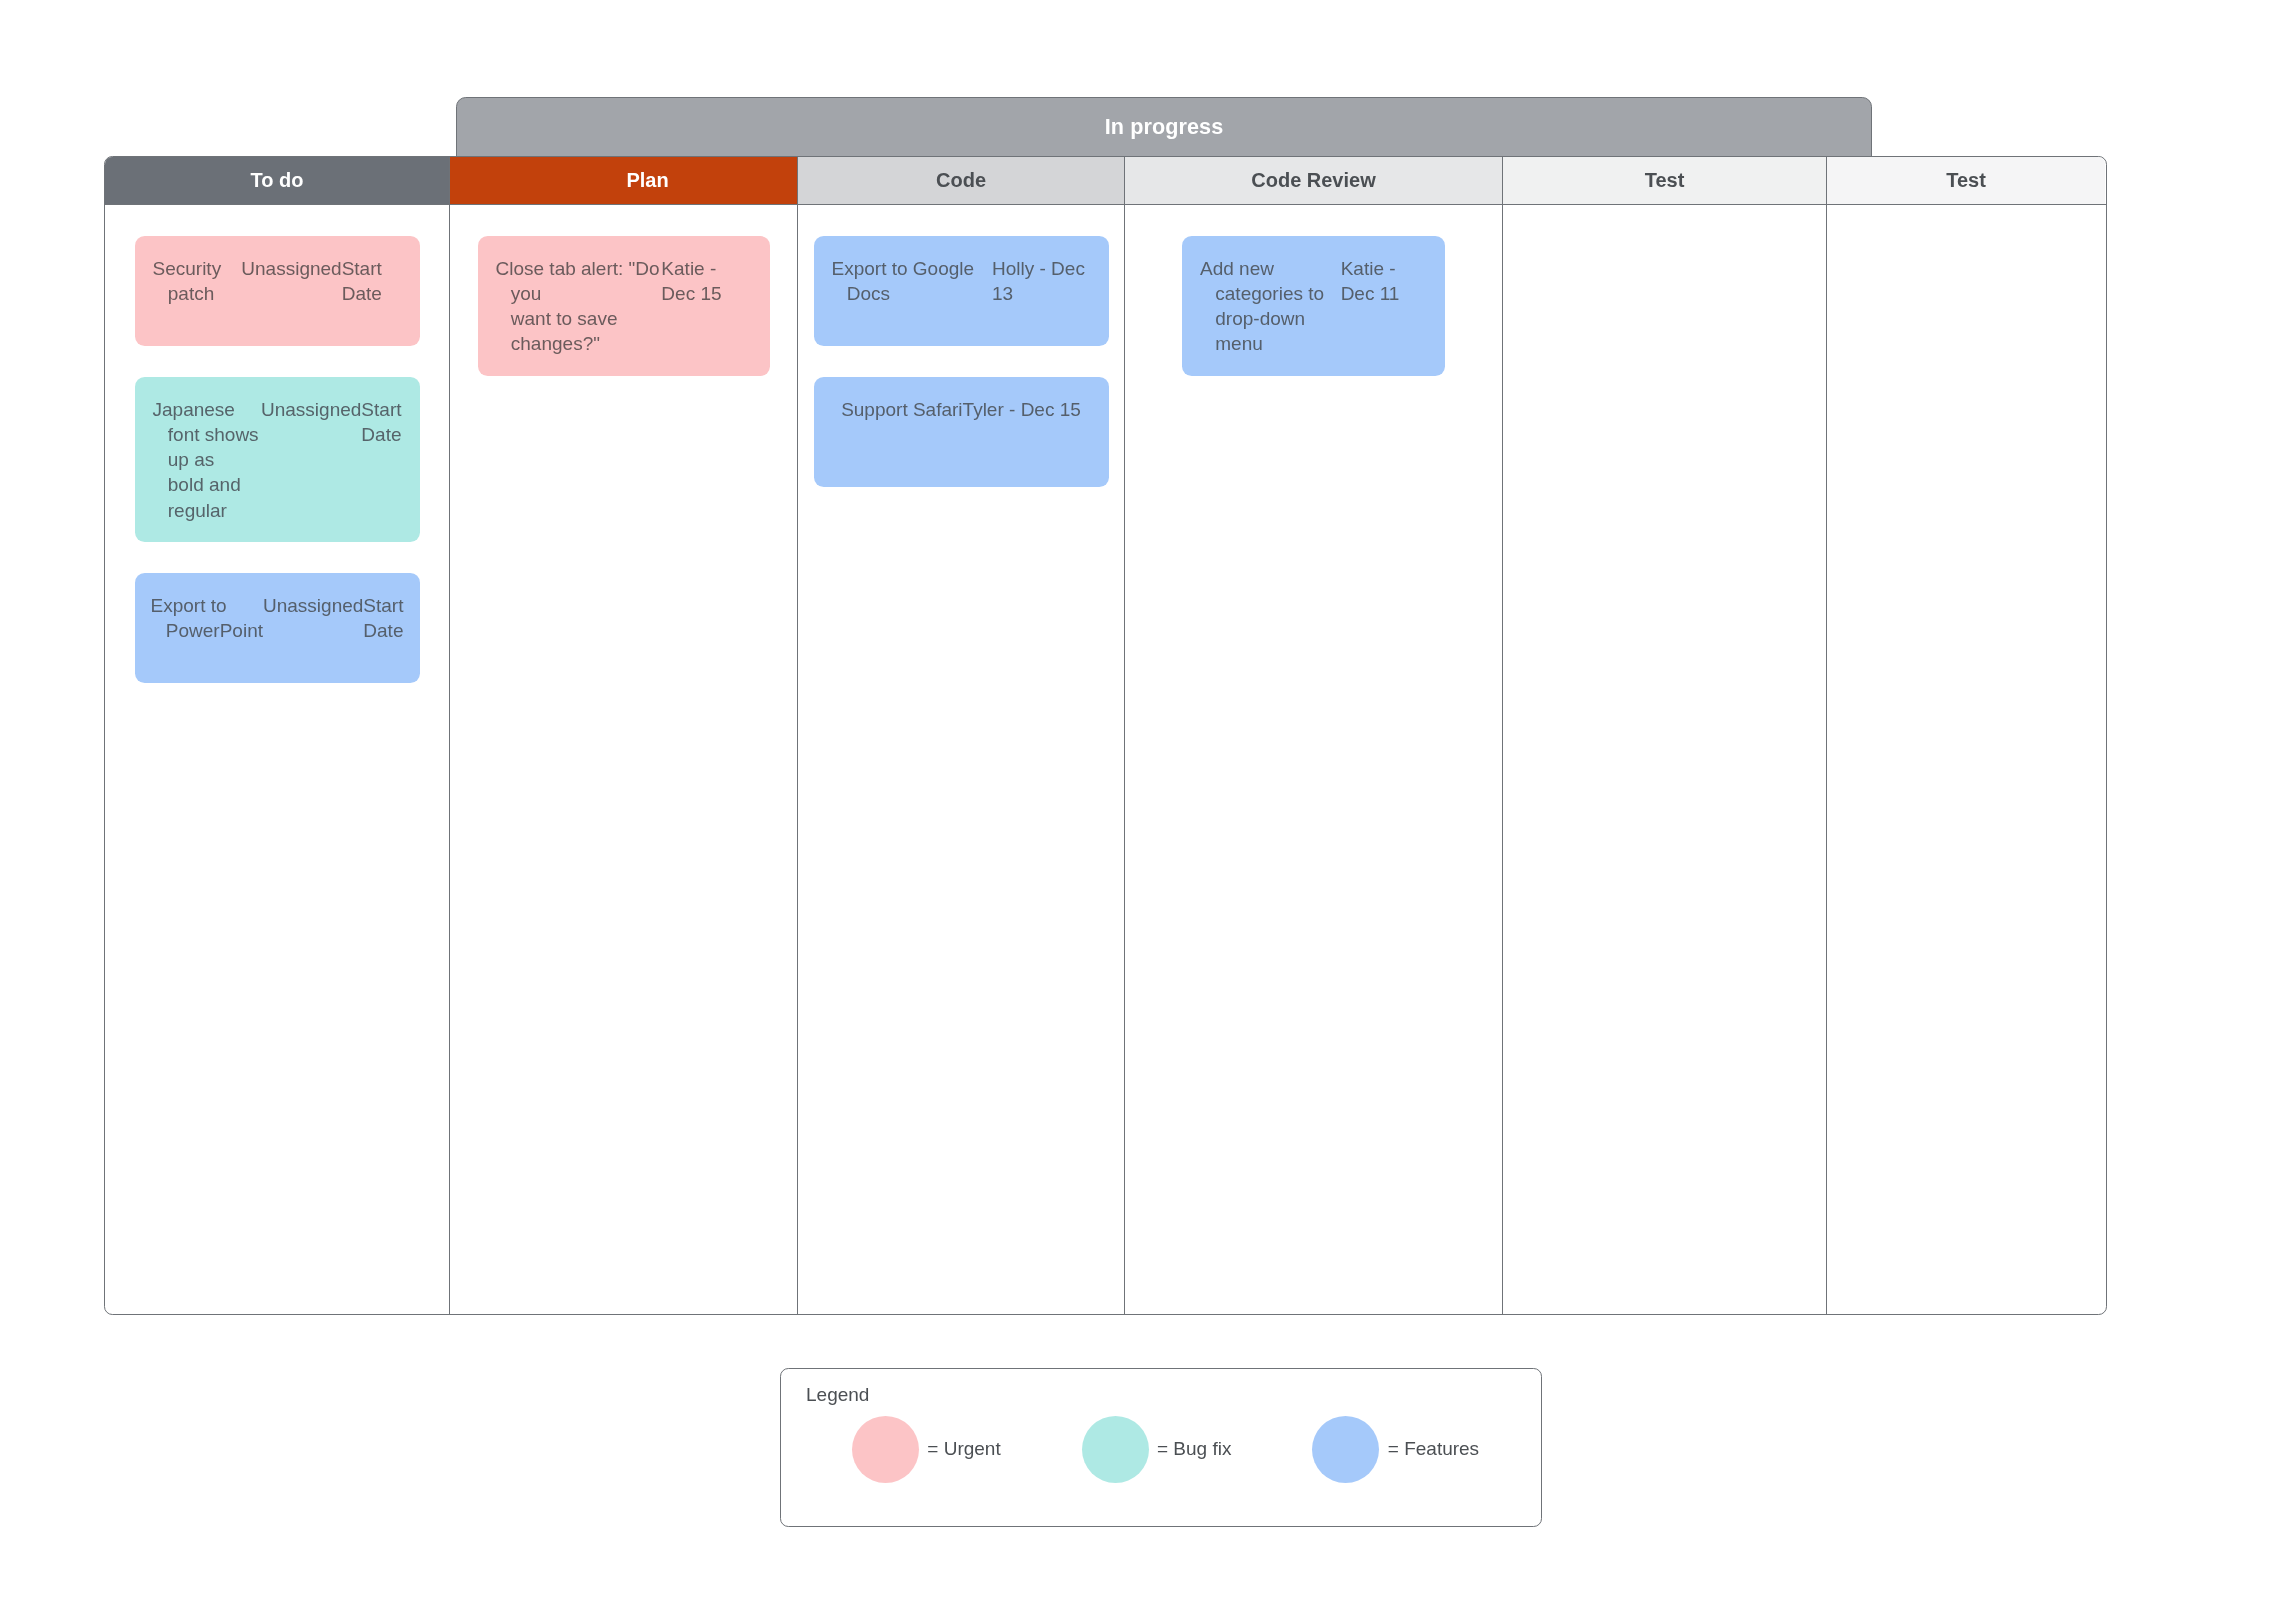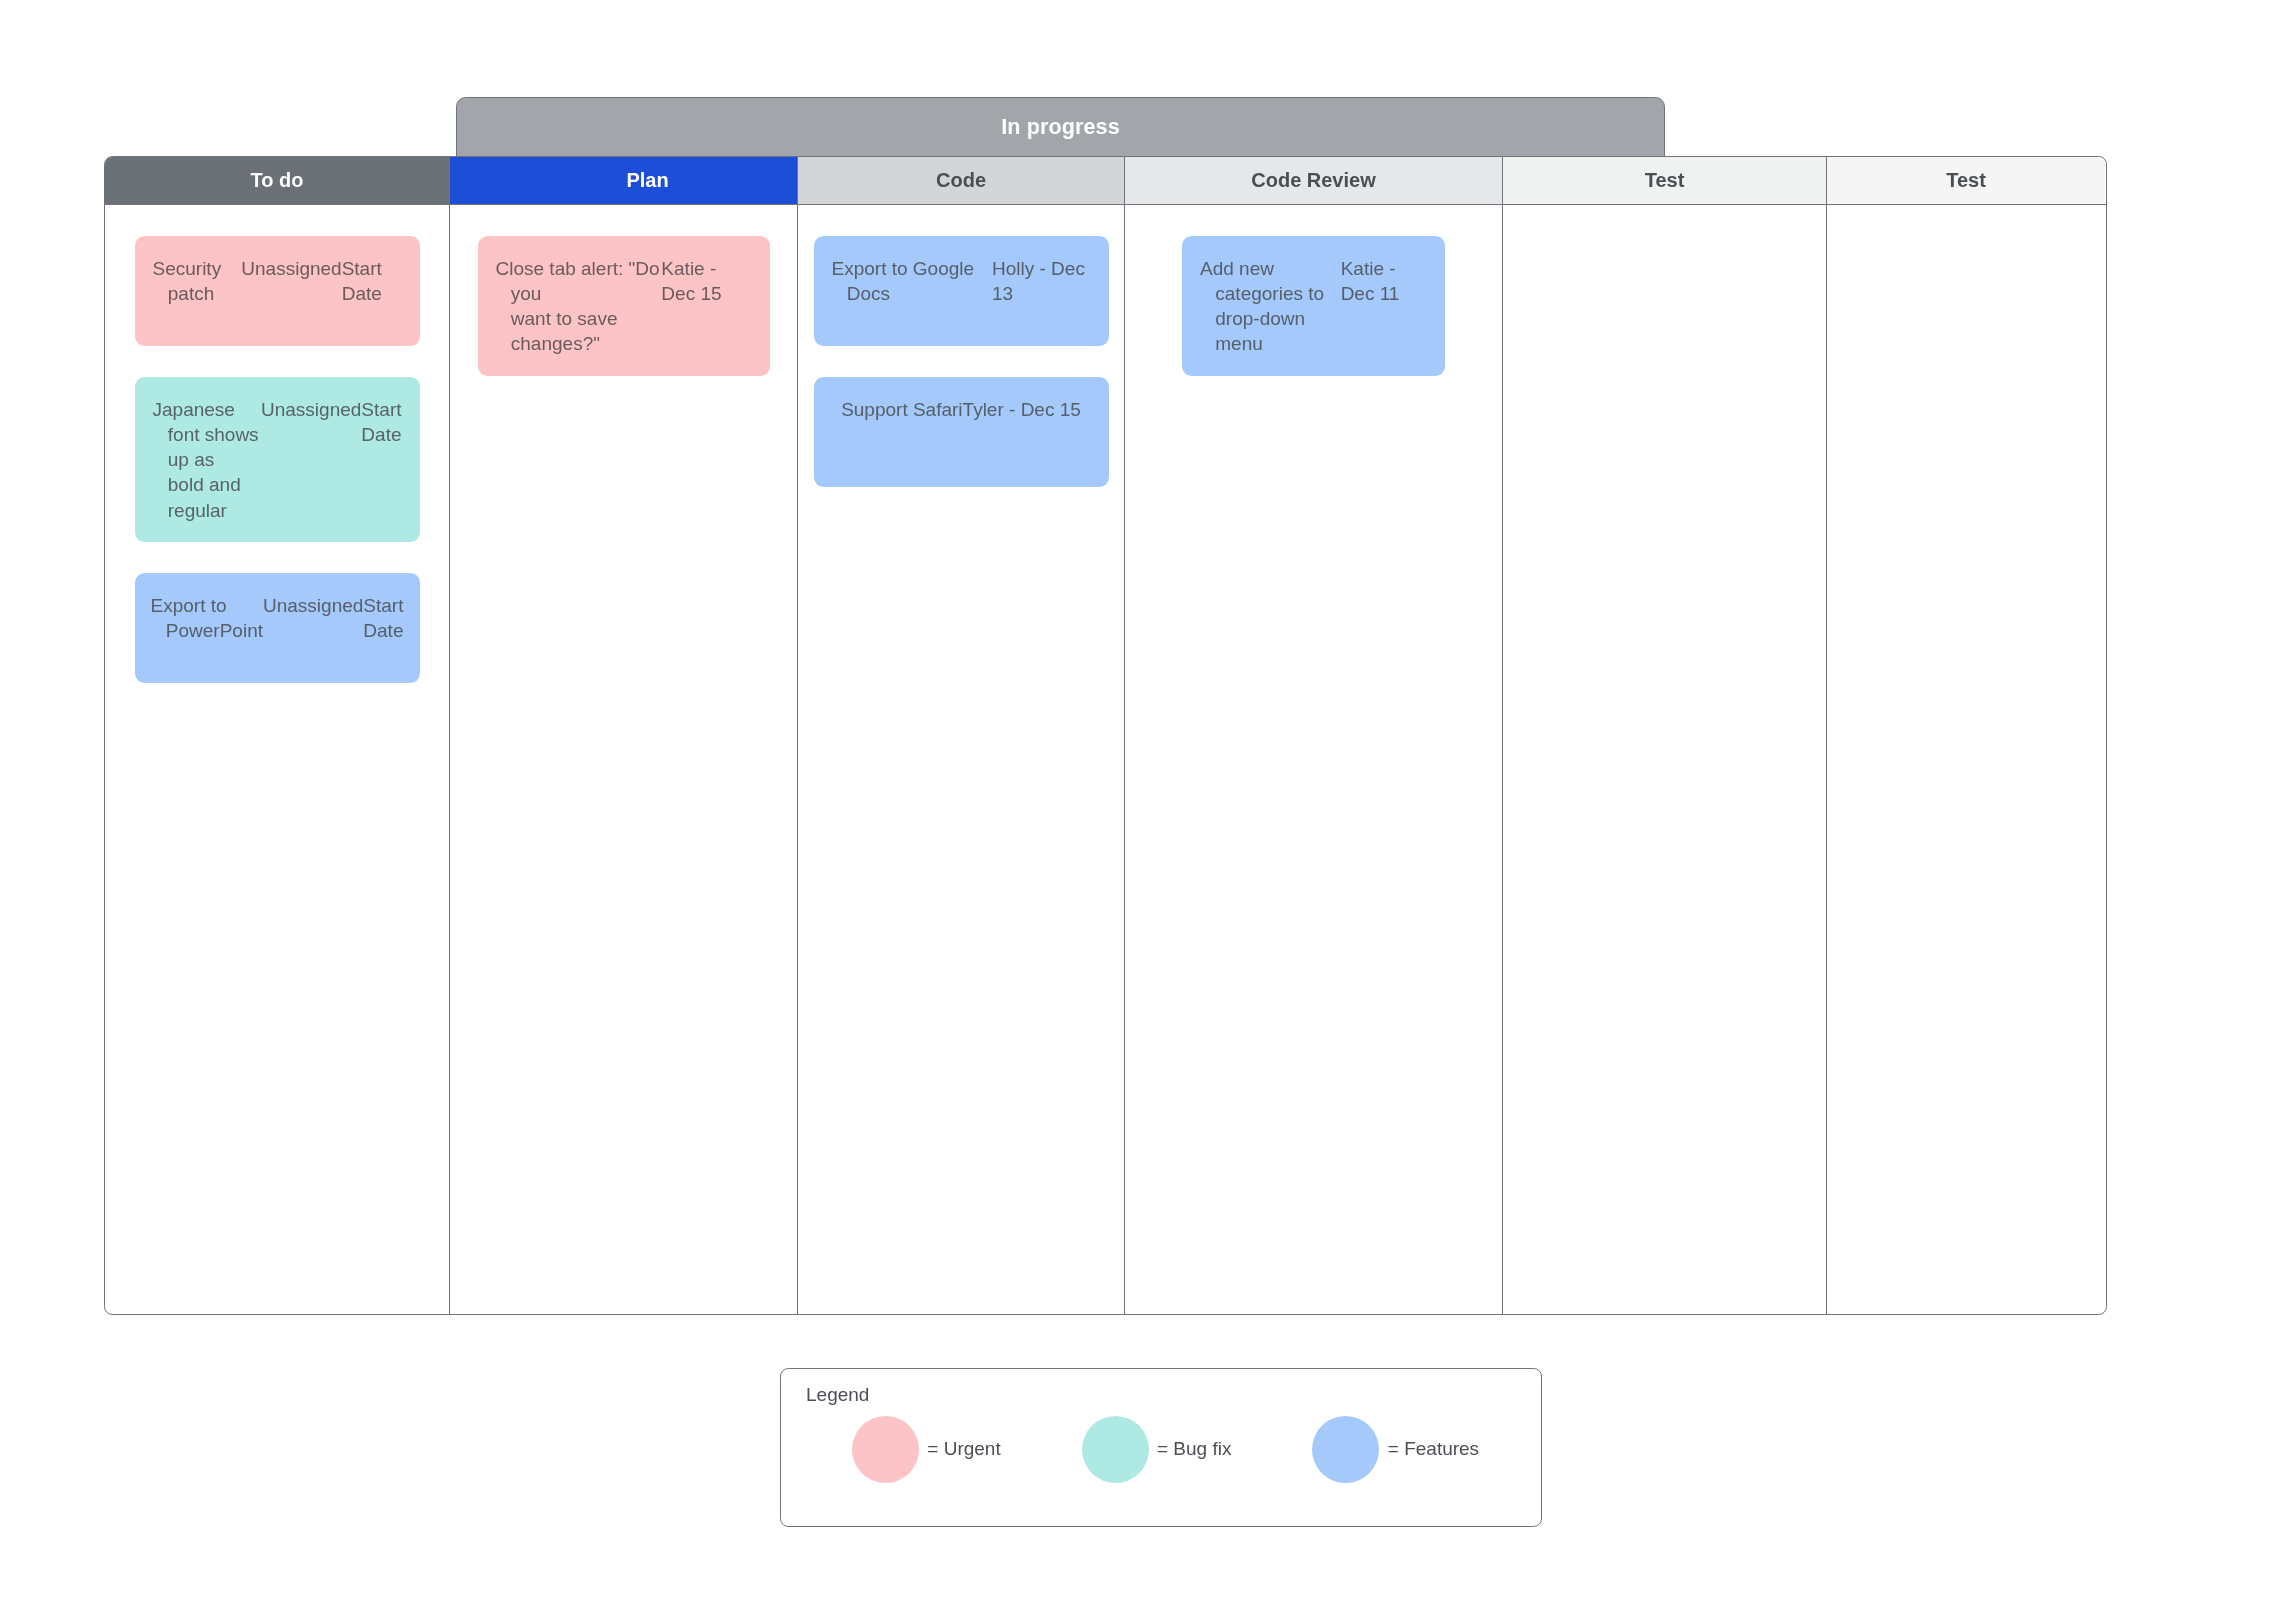--- a/index.html
+++ b/index.html
@@ -13,21 +13,21 @@
     position: relative;
     font-family: "Liberation Sans", sans-serif;
     overflow: hidden;
   }
 
   
   .banner {
     position: absolute;
     left: 456px;
     top: 97px;
-    width: 1209px;
+    width: 1416px;
     height: 60px;
     box-sizing: border-box;
     background: #a2a5aa;
     border: 1.4px solid #6f7378;
     border-radius: 9.7px 9.7px 0 0;
     display: flex;
     align-items: center;
     justify-content: center;
     color: #ffffff;
     font-size: 21.6px;
@@ -166,21 +166,21 @@
 <div class="banner">
   <span>In progress</span>
 </div>
 
 <div class="board">
 
   <div class="header-row">
     <div class="col-head first w0" style="background: rgb(107, 112, 119); color: rgb(255, 255, 255);">
       <span>To do</span>
     </div>
-    <div class="col-head w1" style="background: #1d4ed8; color: rgb(255, 255, 255); padding-left: 48px;">
+    <div class="col-head w1" style="background: #c2410c; color: rgb(255, 255, 255); padding-left: 48px;">
       <span>Plan</span>
     </div>
     <div class="col-head w2" style="background: rgb(212, 213, 215); color: rgb(75, 79, 83);">
       <span>Code</span>
     </div>
     <div class="col-head w3" style="background: rgb(230, 231, 232); color: rgb(75, 79, 83);">
       <span>Code Review</span>
     </div>
     <div class="col-head w4" style="background: rgb(240, 241, 241); color: rgb(75, 79, 83);">
       <span>Test</span>

